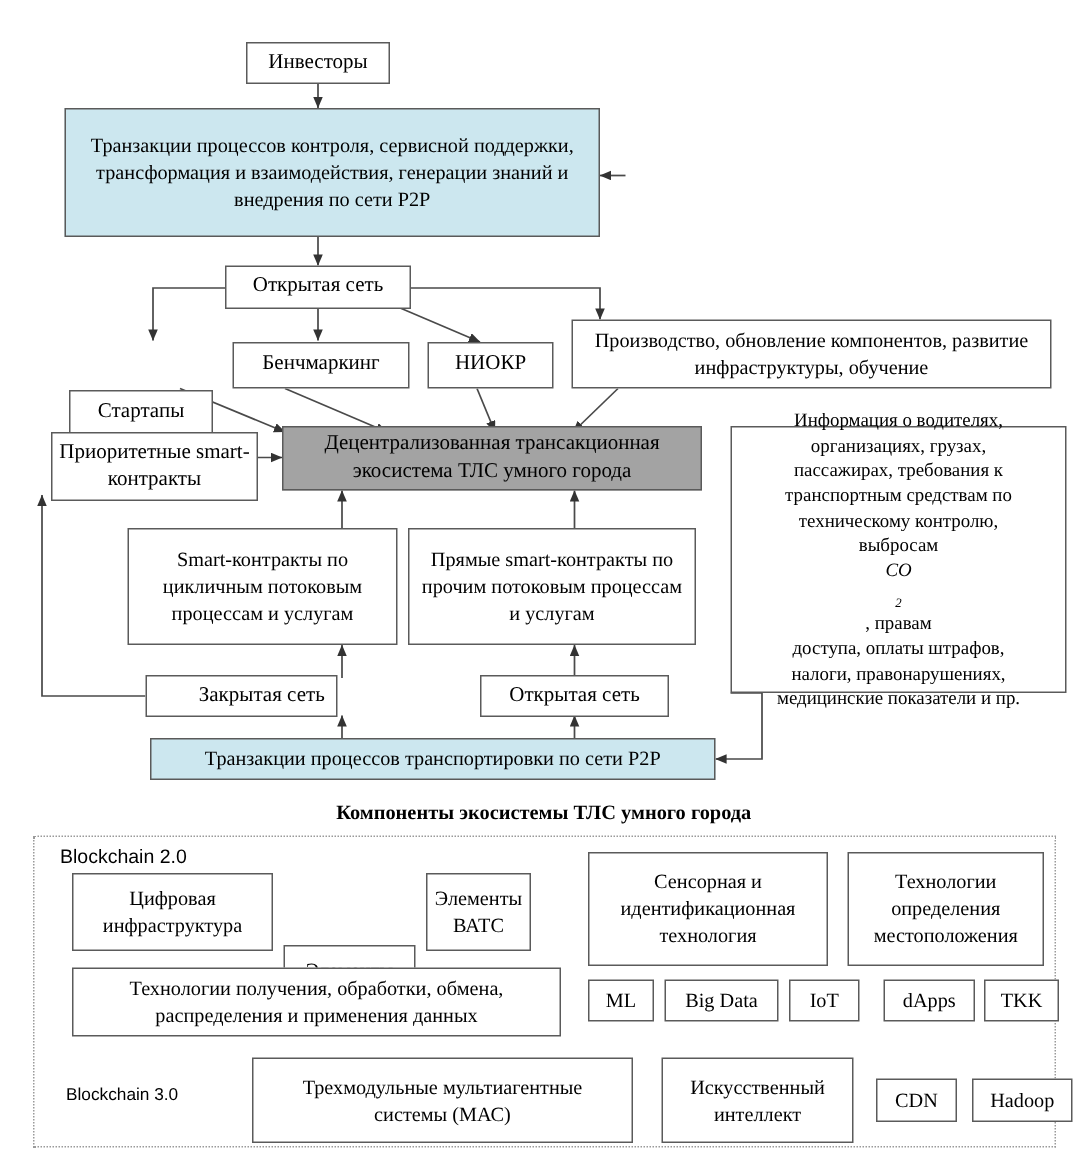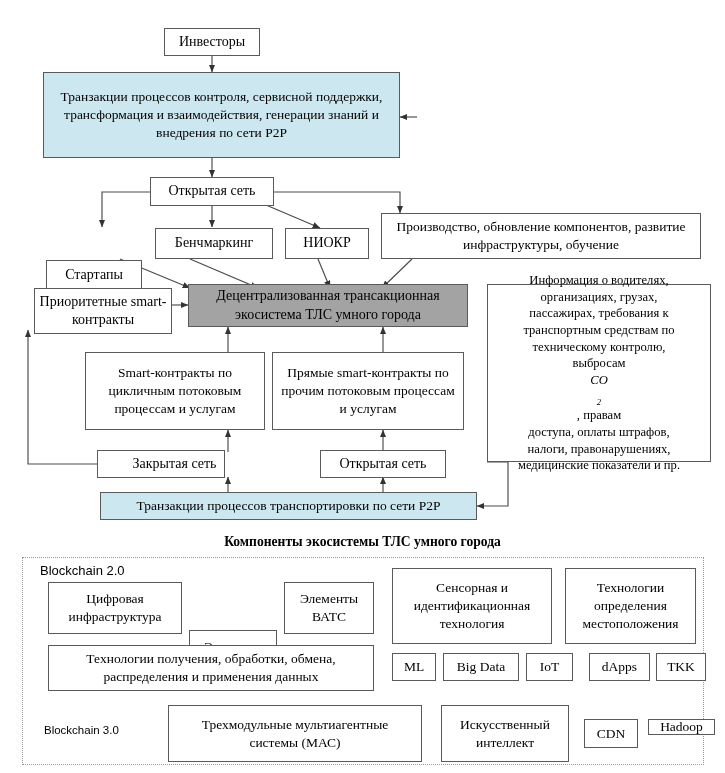--- a/index.html
+++ b/index.html
@@ -212,21 +212,21 @@
   </div>
 
   <div class="box t13" style="left:48px; top:582px; width:134px; height:52px;">
     <span>Цифровая инфраструктура</span>
   </div>
 
   <div class="box t13" style="left:189px; top:582px; width:88px; height:52px;margin-top:48px;">
     <span>Элементы ИТС</span>
   </div>
 
-  <div class="box t13" style="left:284px; top:582px; width:90px; height:52px;">
+  <div class="box t13" style="left:284px; top:582px; width:70px; height:52px;">
     <span>Элементы ВАТС</span>
   </div>
 
   <div class="box t13" style="left:392px; top:568px; width:160px; height:76px; padding:2px 6px;">
     <span>Сенсорная и идентификационная технология</span>
   </div>
 
   <div class="box t13" style="left:565px; top:568px; width:131px; height:76px; padding:2px 4px;">
     <span>Технологии определения местоположения</span>
   </div>
@@ -264,17 +264,17 @@
   </div>
 
   <div class="box t13" style="left:441px; top:705px; width:128px; height:57px; padding:2px 6px;">
     <span>Искусственный интеллект</span>
   </div>
 
   <div class="box t13" style="left:584px; top:719px; width:54px; height:29px;">
     <span>CDN</span>
   </div>
 
-  <div class="box t13" style="left:648px; top:719px; width:67px; height:16px;">
+  <div class="box t13" style="left:648px; top:719px; width:67px; height:29px;">
     <span>Hadoop</span>
   </div>
 
 </div>
 
 </body></html>

